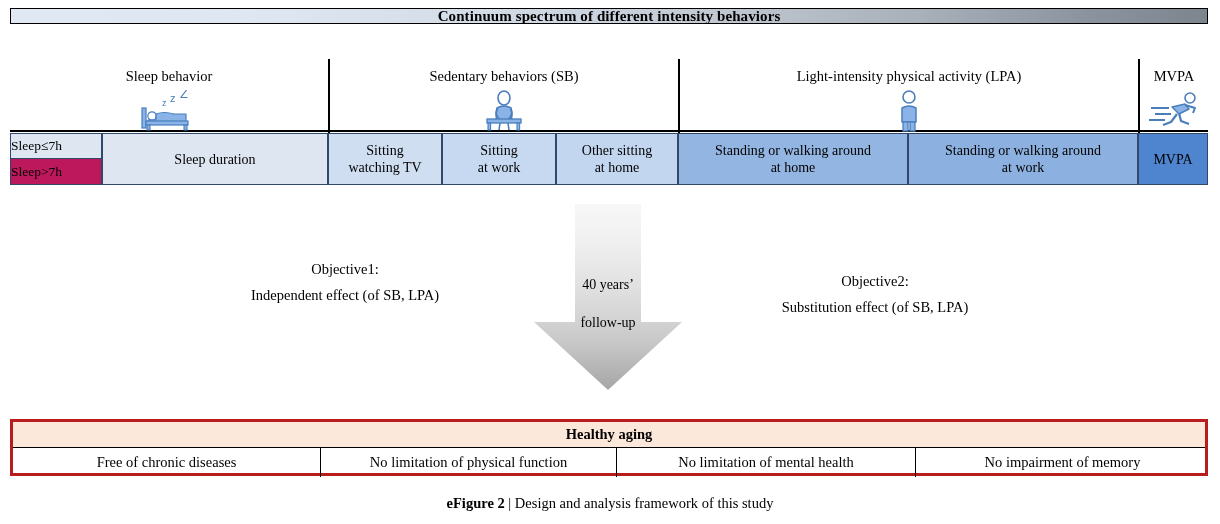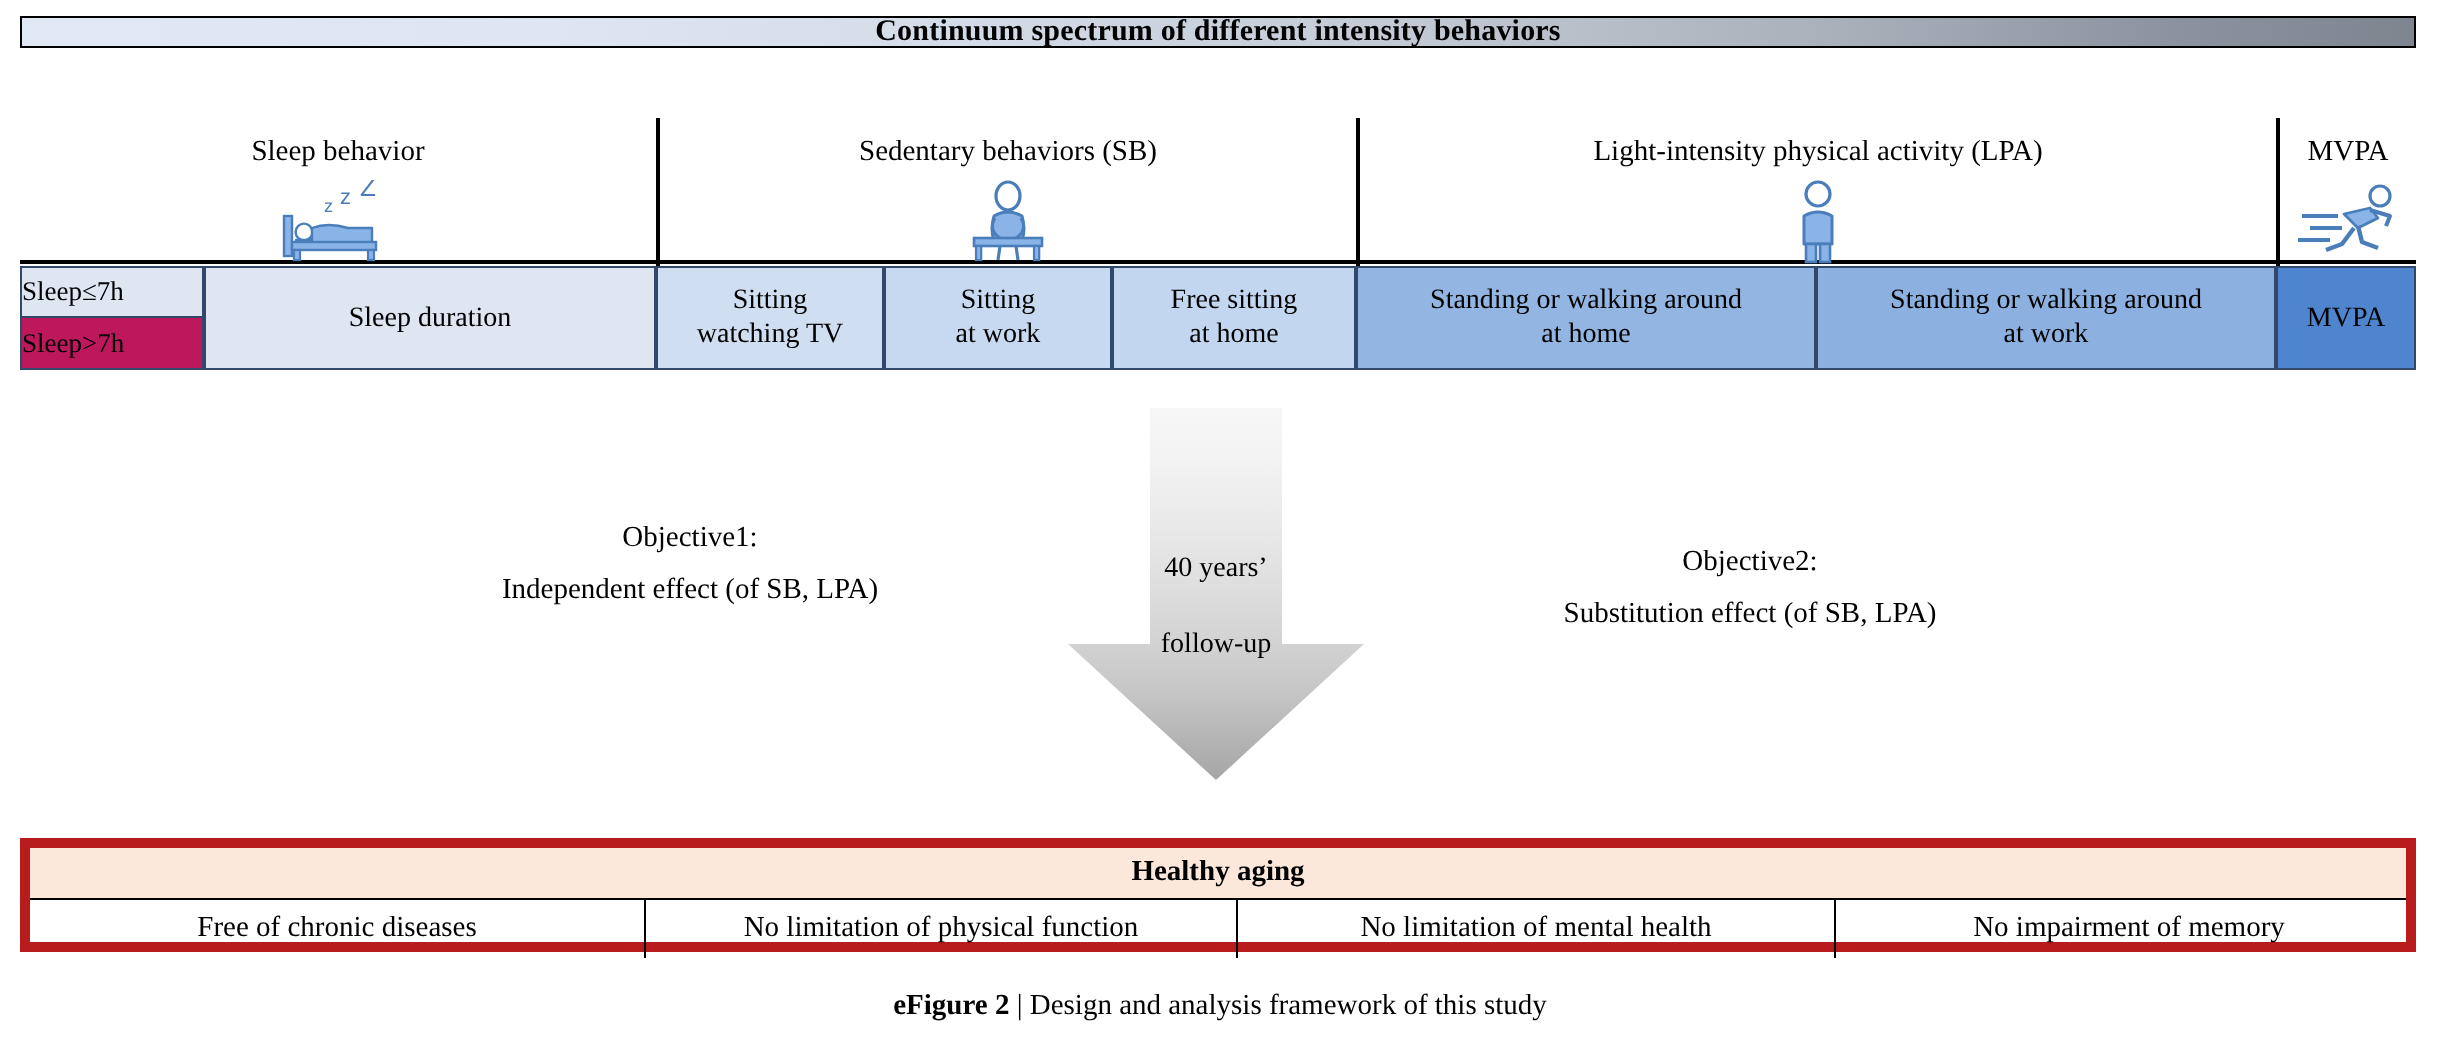--- a/index.html
+++ b/index.html
@@ -164,21 +164,21 @@
   .objective-1 { left: 135px; top: 256px; width: 420px; }
   .objective-2 { left: 665px; top: 268px; width: 420px; }
 
   
   .outcome-table {
     position: absolute;
     left: 10px;
     top: 419px;
     width: 1198px;
     height: 57px;
-    border: 5px solid #b91c1c;
+    border: 3px solid #b91c1c;
     box-sizing: border-box;
   }
   .outcome-header {
     position: absolute;
     left: 0;
     top: 0;
     width: 100%;
     height: 26px;
     background: #fce8da;
     border-bottom: 1px solid #000;
@@ -338,21 +338,21 @@
 
     <div class="behavior-cell" style="left:432px; width:114px; background:#c7d9f0;">
       <span>
         <span>Sitting</span><br>
         <span>at work</span>
       </span>
     </div>
 
     <div class="behavior-cell" style="left:546px; width:122px; background:#c2d6ef;">
       <span>
-        <span>Free sitting</span><br>
+        <span>Other sitting</span><br>
         <span>at home</span>
       </span>
     </div>
 
     <div class="behavior-cell" style="left:668px; width:230px; background:#93b5e2;">
       <span>
         <span>Standing or walking around</span><br>
         <span>at home</span>
       </span>
     </div>

